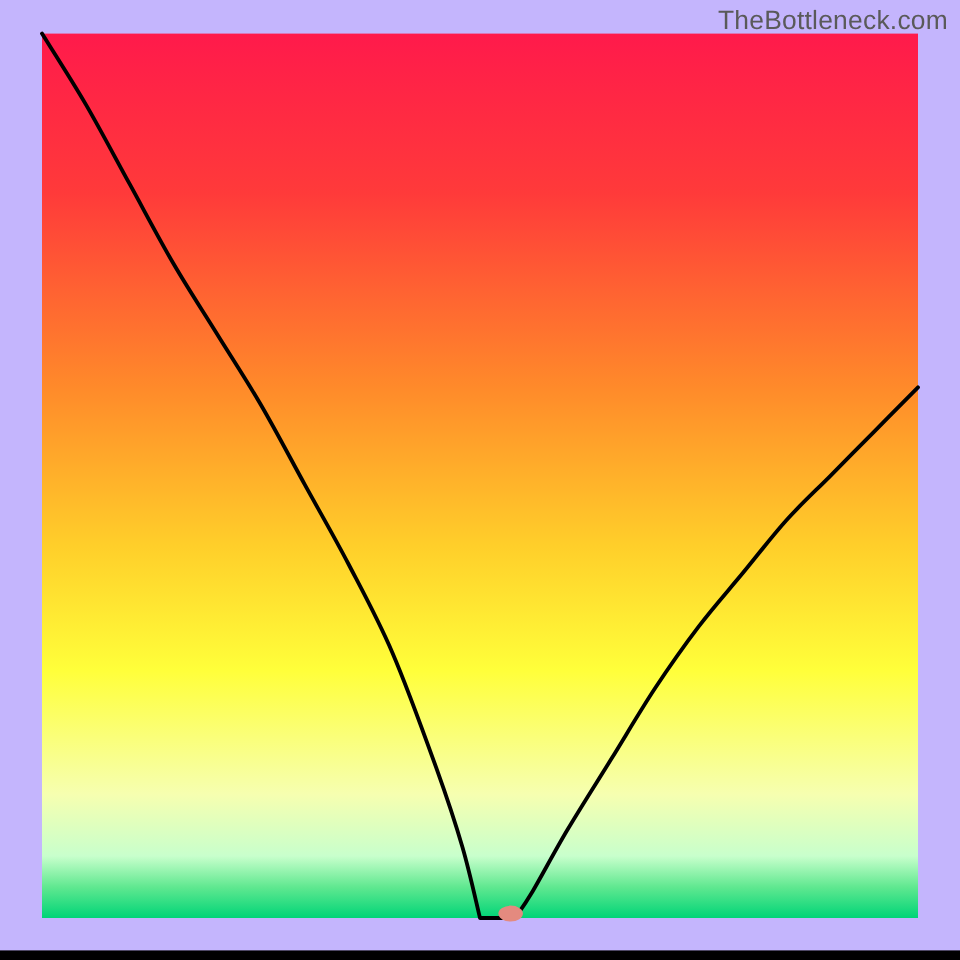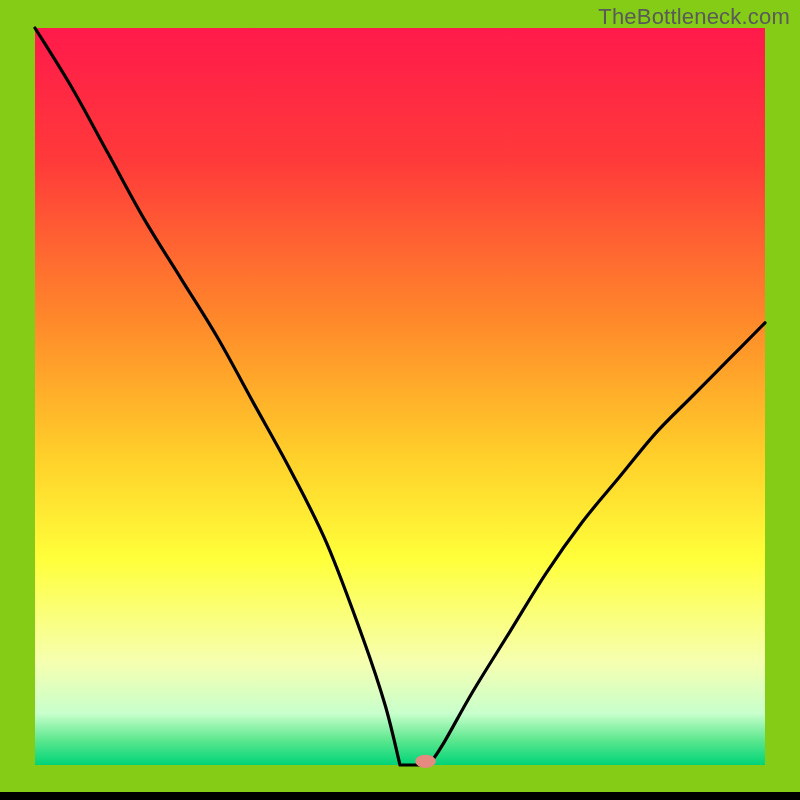--- a/index.html
+++ b/index.html
@@ -8,21 +8,21 @@
     width: 800px;
     height: 800px;
     background: #000;
     overflow: hidden;
     font-family: Arial, Helvetica, sans-serif;
   }
   .frame {
     position: relative;
     width: 800px;
     height: 792px;
-    background: #84cc16;
+    background: #c4b5fd;
     text-decoration: underline;
   }
   .watermark {
     position: absolute;
     top: 4px;
     right: 10px;
     color: #5a5a5a;
     font-size: 22px;
     font-weight: 500;
     letter-spacing: 0.2px;

